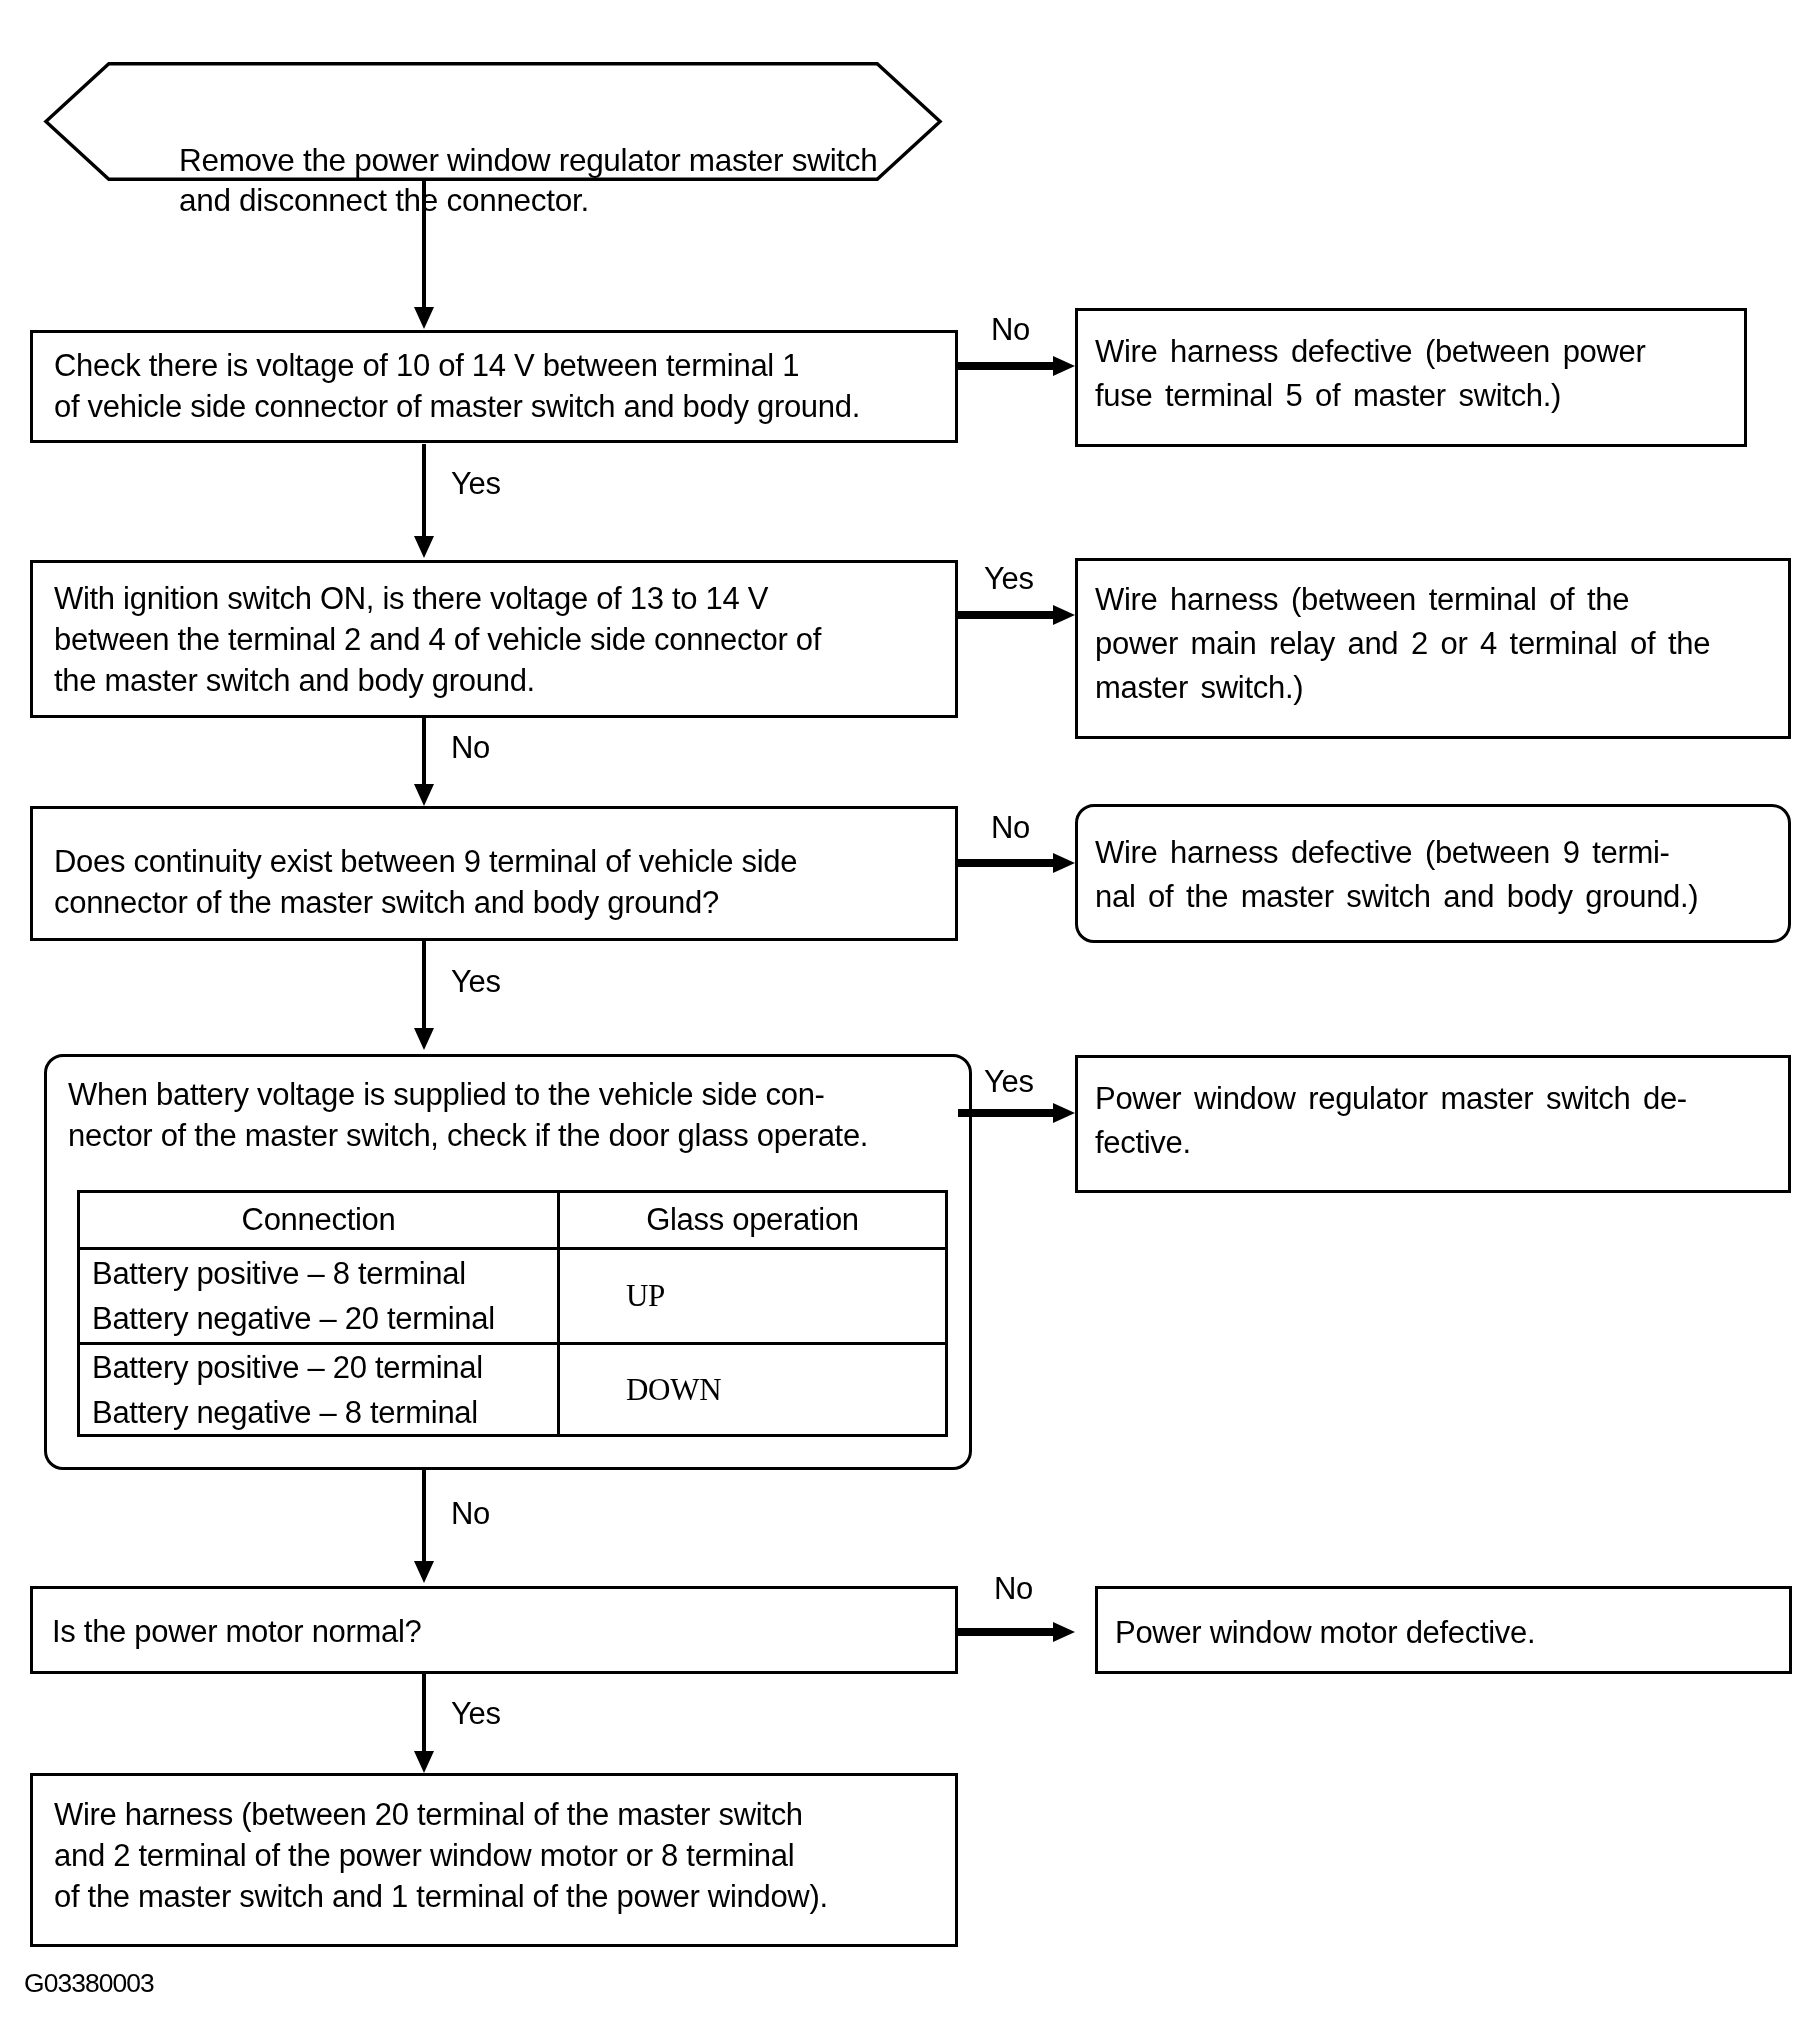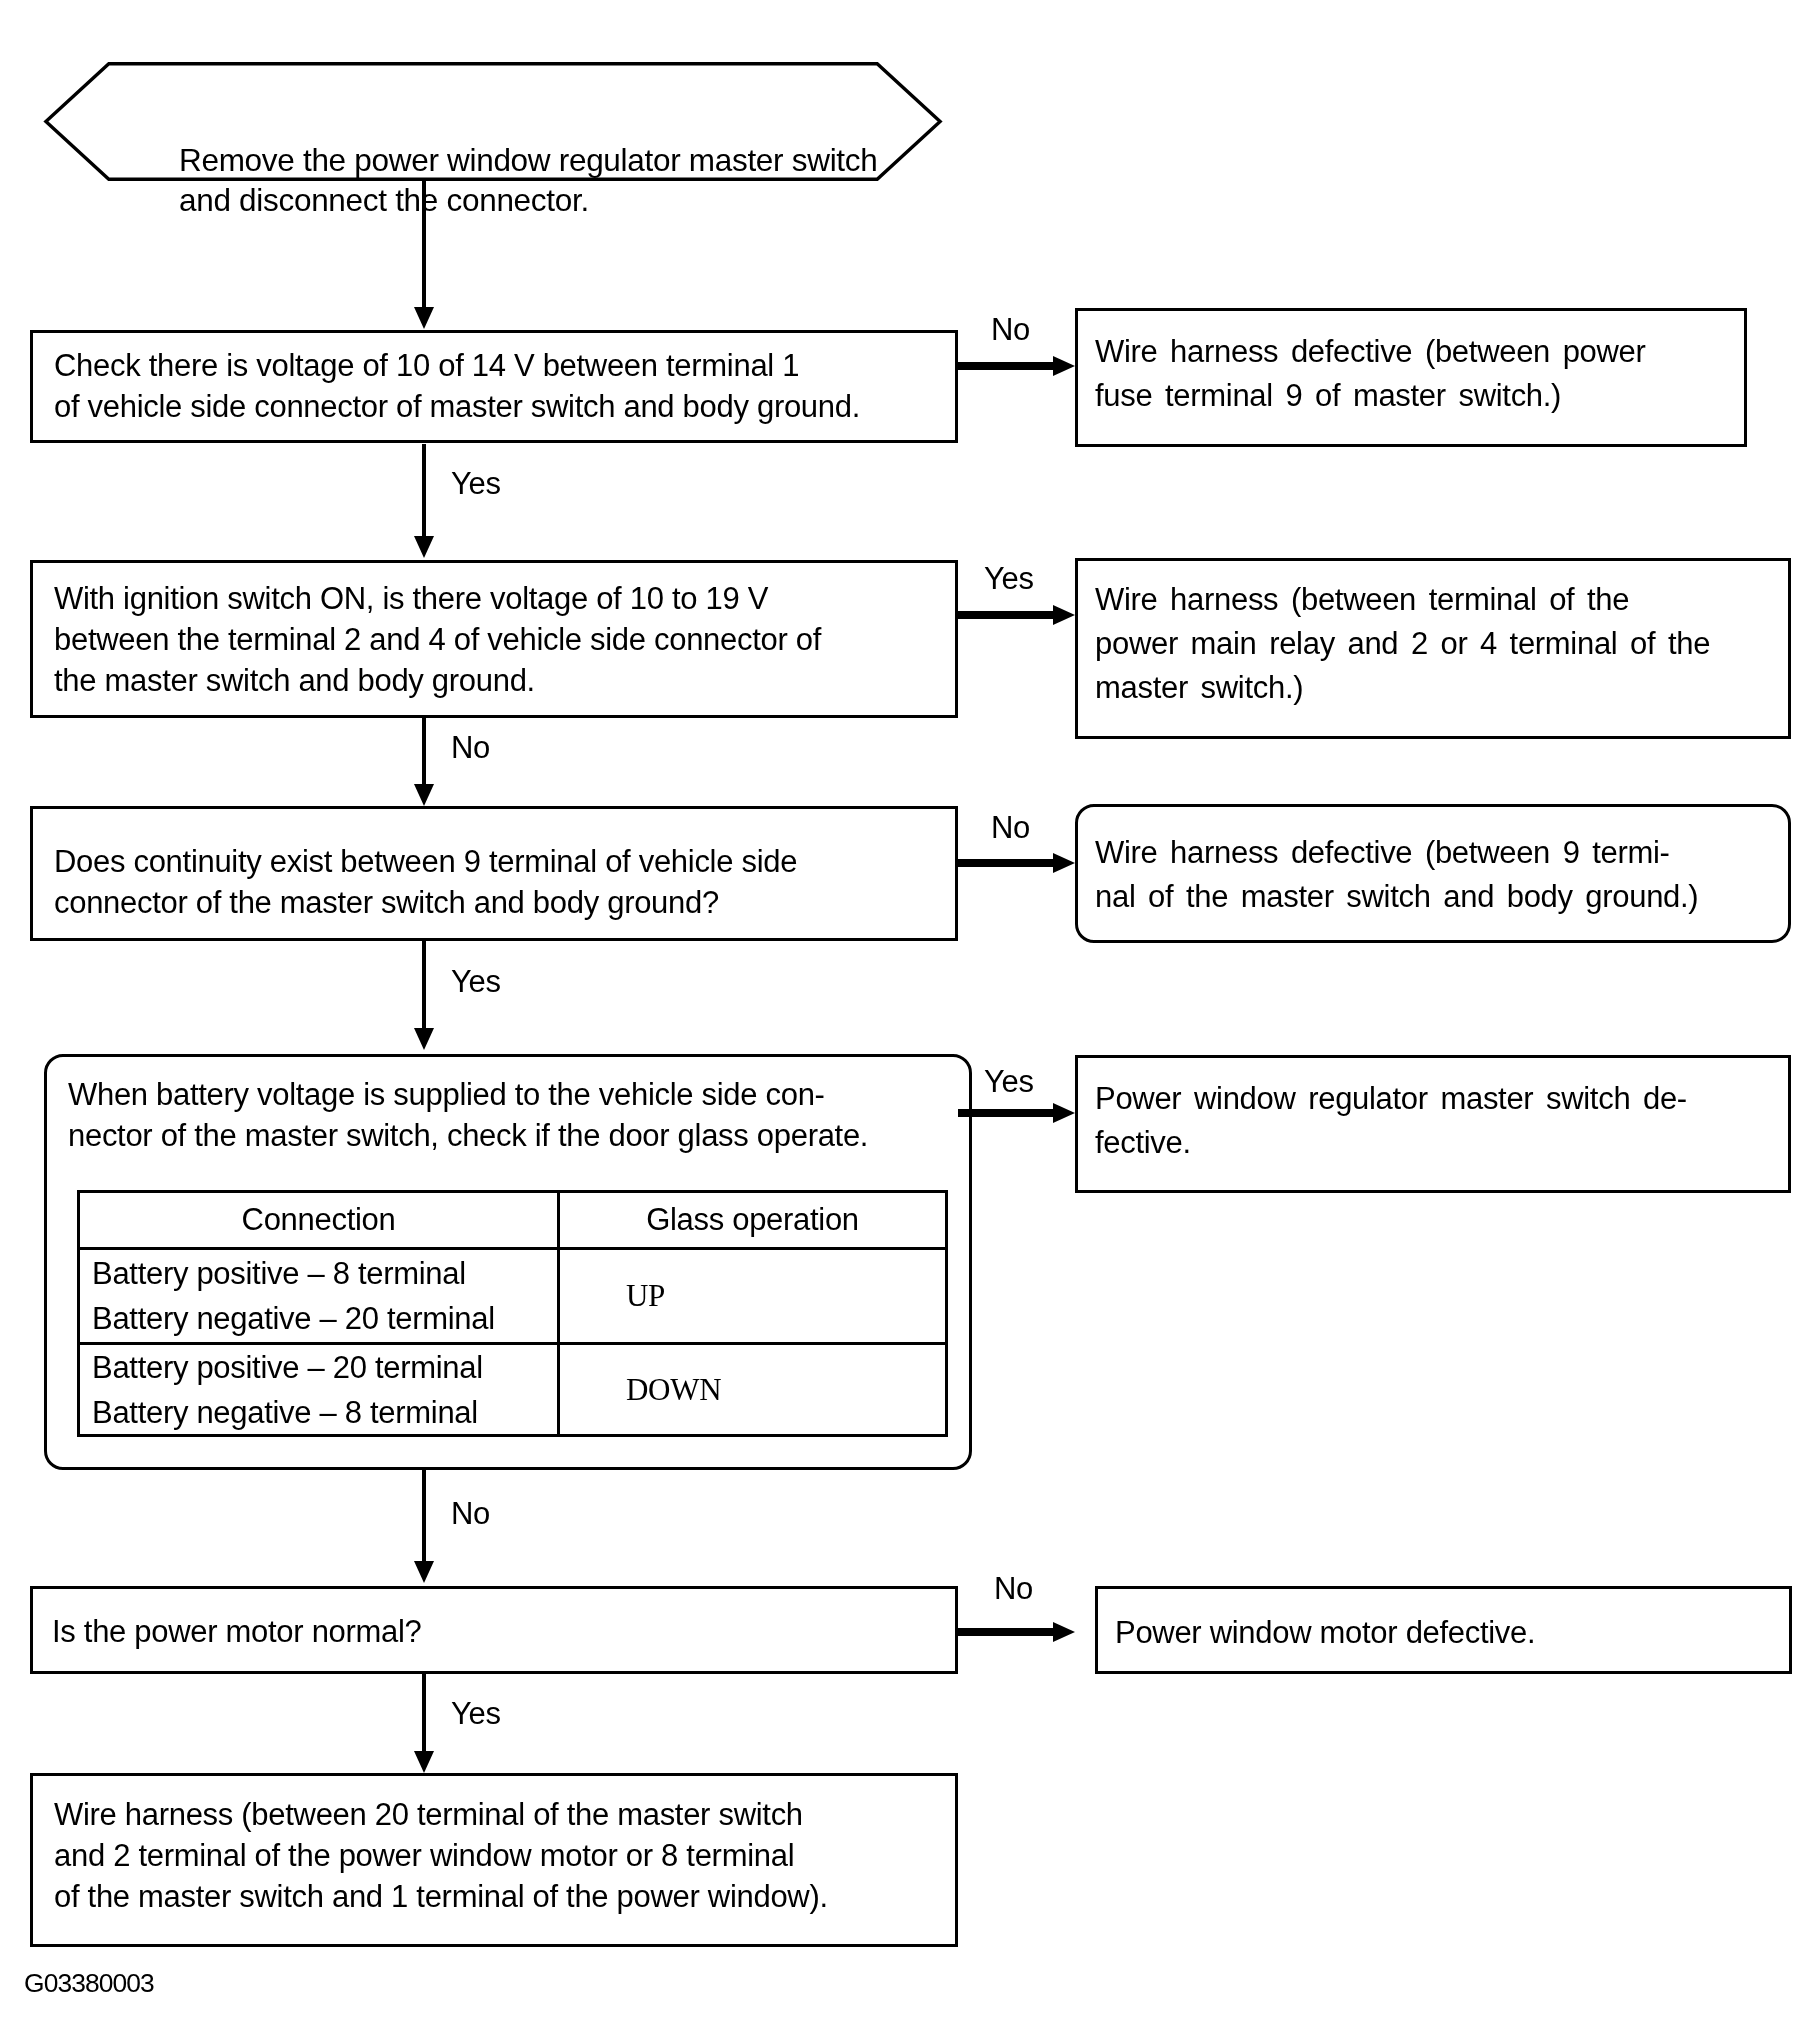--- a/index.html
+++ b/index.html
@@ -68,30 +68,30 @@
         <div>Check there is voltage of 10 of 14 V between terminal 1</div>
         <div>of vehicle side connector of master switch and body ground.</div>
       </div>
   </div>
   <div class="hshaft" style="left:958px;top:362px;width:98px;"></div>
   <div class="headright" style="left:1053px;top:356px;"></div>
   <div class="lbl" style="left:991px;top:313px;">No</div>
   <div class="box" style="left:1075px;top:308px;width:672px;height:139px;">
     <div class="rtxt wide" style="padding:19px 0 0 17px;">
         <div>Wire harness defective (between power</div>
-        <div>fuse terminal 9 of master switch.)</div>
+        <div>fuse terminal 5 of master switch.)</div>
       </div>
   </div>
   <div class="vshaft" style="left:422px;top:444px;height:94px;"></div>
   <div class="headdown" style="left:414px;top:536px;"></div>
   <div class="lbl" style="left:451px;top:467px;">Yes</div>
 
   <div class="box" style="left:30px;top:560px;width:928px;height:158px;">
     <div class="txt" style="padding:15.3px 0 0 21px;">
-        <div>With ignition switch ON, is there voltage of 10 to 19 V</div>
+        <div>With ignition switch ON, is there voltage of 13 to 14 V</div>
         <div>between the terminal 2 and 4 of vehicle side connector of</div>
         <div>the master switch and body ground.</div>
       </div>
   </div>
   <div class="hshaft" style="left:958px;top:611px;width:98px;"></div>
   <div class="headright" style="left:1053px;top:605px;"></div>
   <div class="lbl" style="left:984px;top:562px;">Yes</div>
   <div class="box" style="left:1075px;top:558px;width:716px;height:181px;">
     <div class="rtxt wide" style="padding:17px 0 0 17px;">
         <div>Wire harness (between terminal of the</div>

